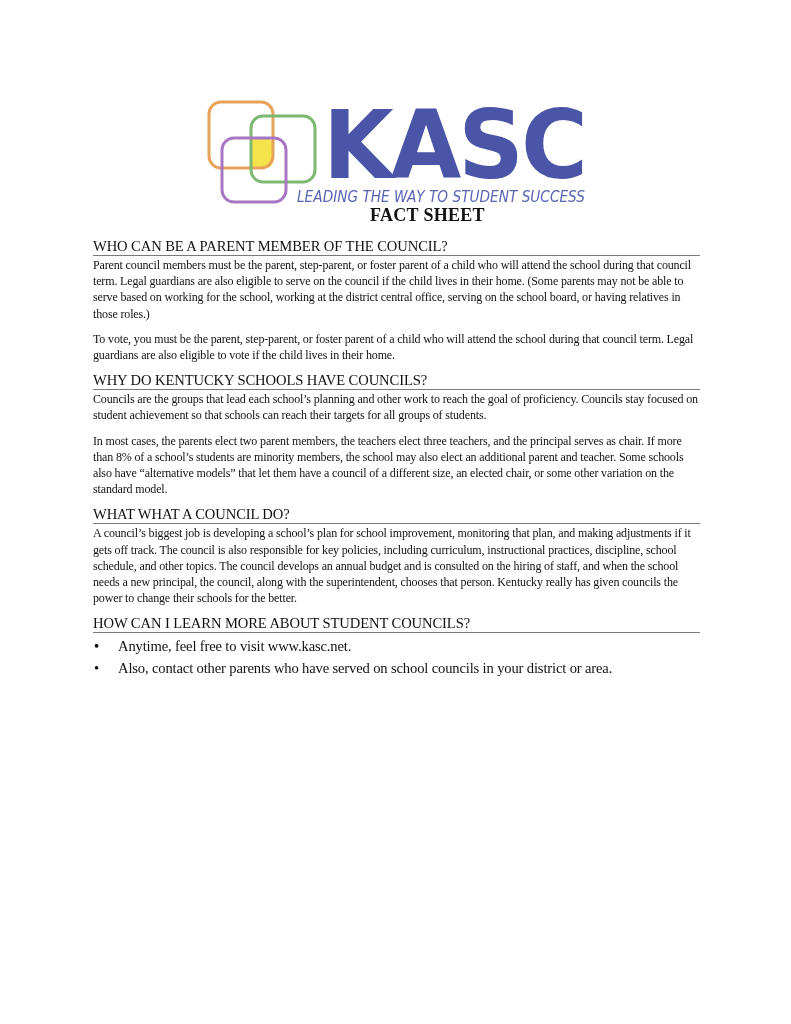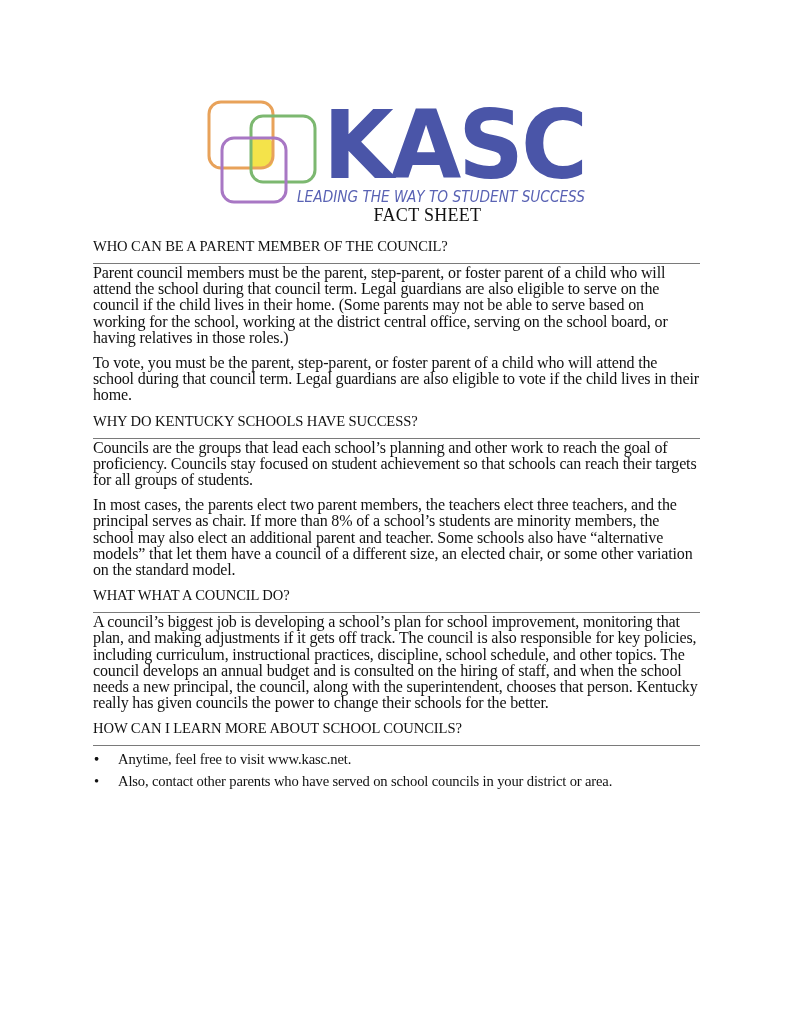--- a/index.html
+++ b/index.html
@@ -23,44 +23,44 @@
       height: 110px;
     }
     .logo svg { display: block; }
     .fact-title {
       position: absolute;
       left: 0;
       width: 791px;
       top: 205px;
       text-align: center;
       font-family: "Liberation Serif", serif;
-      font-weight: normal;
+      font-weight: bold;
       font-size: 18px;
       letter-spacing: 0.3px;
       padding-left: 64px;
       box-sizing: border-box;
     }
     .content {
       position: absolute;
       left: 93px;
       top: 238px;
       width: 607px;
     }
     .section { margin-bottom: 9px; }
     .section-heading {
       font-size: 14.6px;
       line-height: 17px;
       border-bottom: 1px solid #7a7a7a;
-      padding-bottom: 8px;
+      padding-bottom: 0px;
       margin: 0;
       font-weight: normal;
       letter-spacing: -0.1px;
     }
     .section-body {
-      font-size: 16px;
+      font-size: 12px;
       line-height: 16.2px;
       margin: 1px 0 0 0;
       letter-spacing: -0.15px;
     }
     .bullets {
       list-style: none;
       margin: 2px 0 0 0;
       padding: 0;
     }
     .bullets li {
@@ -104,35 +104,35 @@
   <div class="section">
     <h2 class="section-heading">WHO CAN BE A PARENT MEMBER OF THE COUNCIL?</h2>
     <p class="section-body">Parent council members must be the parent, step-parent, or foster parent of a child who will attend the school during that council term.  Legal guardians are also eligible to serve on the council if the child lives in their home.  (Some parents may not be able to serve based on working for the school, working at the district central office, serving on the school board, or having relatives in those roles.)</p>
   </div>
 
   <div class="section">
     <p class="section-body">To vote, you must be the parent, step-parent, or foster parent of a child who will attend the school during that council term. Legal guardians are also eligible to vote if the child lives in their home.</p>
   </div>
 
   <div class="section">
-    <h2 class="section-heading">WHY DO KENTUCKY SCHOOLS HAVE SUCCESS?</h2>
+    <h2 class="section-heading">WHY DO KENTUCKY SCHOOLS HAVE COUNCILS?</h2>
     <p class="section-body">Councils are the groups that lead each school’s planning and other work to reach the goal of proficiency.  Councils stay focused on student achievement so that schools can reach their targets for all groups of students.</p>
   </div>
 
   <div class="section">
     <p class="section-body">In most cases, the parents elect two parent members, the teachers elect three teachers, and the principal serves as chair.  If more than 8% of a school’s students are minority members, the school may also elect an additional parent and teacher.  Some schools also have “alternative models” that let them have a council of a different size, an elected chair, or some other variation on the standard model.</p>
   </div>
 
   <div class="section">
     <h2 class="section-heading">WHAT WHAT A COUNCIL DO?</h2>
     <p class="section-body">A council’s biggest job is developing a school’s plan for school improvement, monitoring that plan, and making adjustments if it gets off track.  The council is also responsible for key policies, including curriculum, instructional practices, discipline, school schedule, and other topics.  The council develops an annual budget and is consulted on the hiring of staff, and when the school needs a new principal, the council, along with the superintendent, chooses that person.  Kentucky really has given councils the power to change their schools for the better.</p>
   </div>
 
   <div class="section">
-    <h2 class="section-heading">HOW CAN I LEARN MORE ABOUT SCHOOL COUNCILS?</h2>
+    <h2 class="section-heading">HOW CAN I LEARN MORE ABOUT STUDENT COUNCILS?</h2>
     <ul class="bullets">
       <li>
         <span class="bullet-dot">•</span>
       </li>
       <li>
         <span class="bullet-dot">•</span>
         <span>Anytime, feel free to visit www.kasc.net.</span>
       </li>
       <li>
         <span class="bullet-dot">•</span>

